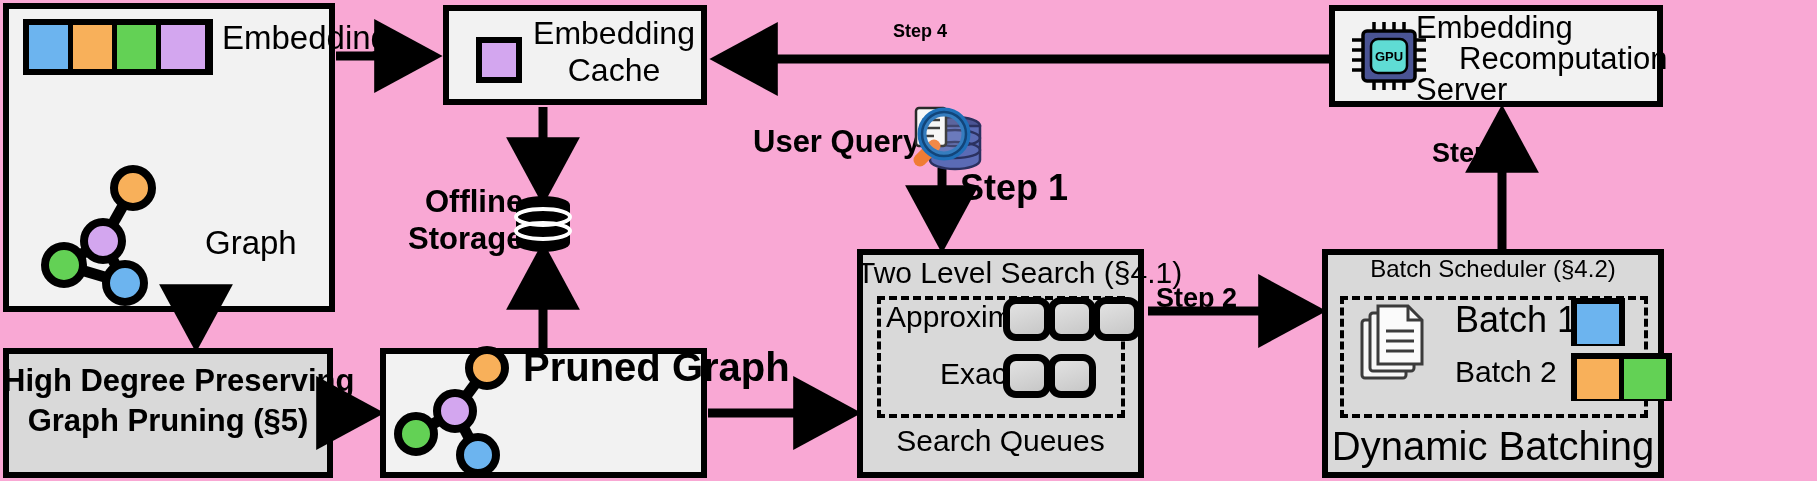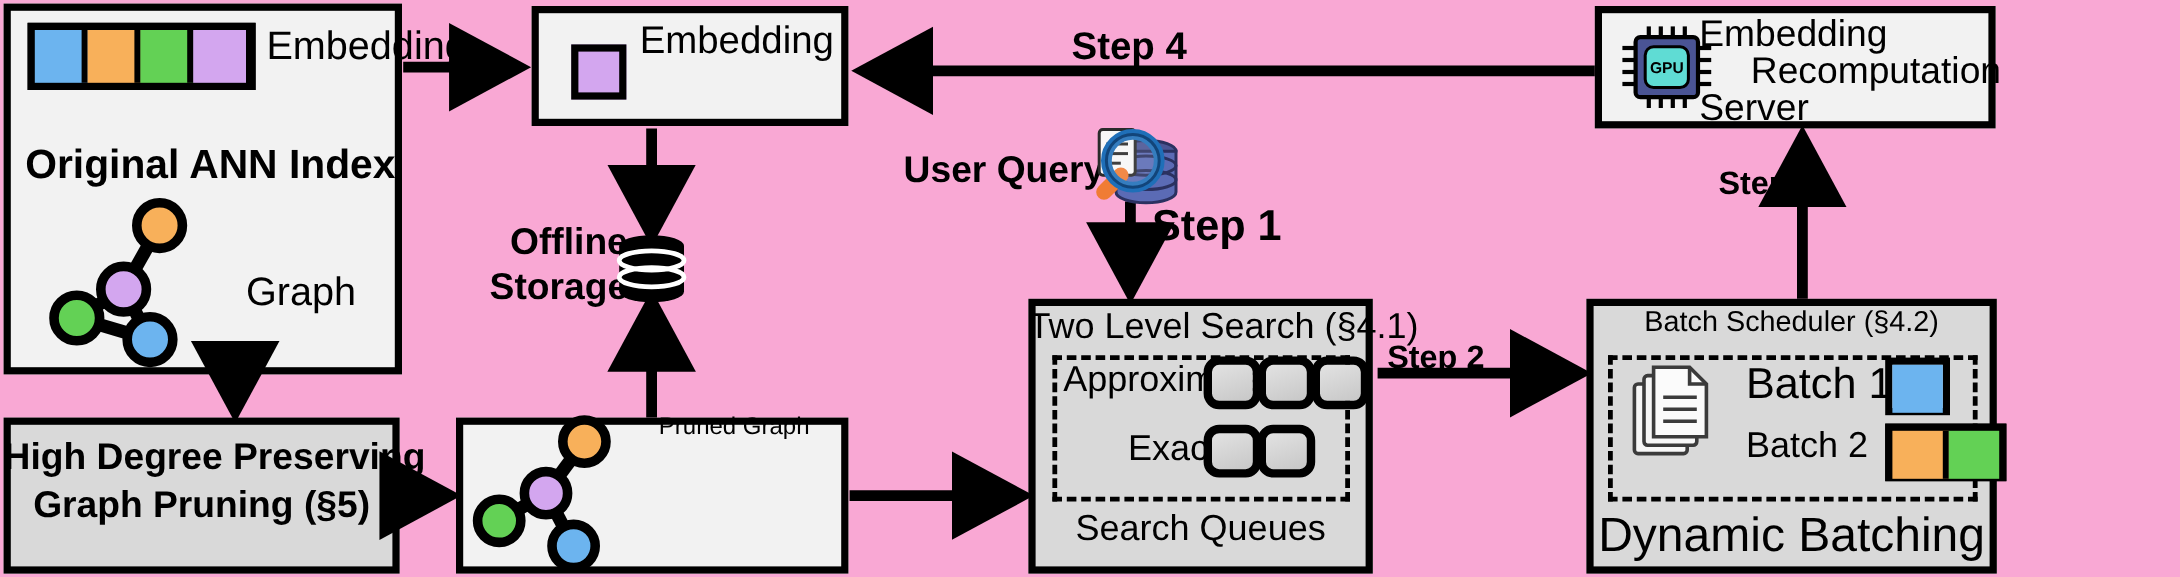--- a/index.html
+++ b/index.html
@@ -96,29 +96,29 @@
 
   <div class="emb-strip" style="left:23px; top:19px; width:190px; height:56px;">
     <div class="emb-cell" style="background:#6cb4ef"></div>
     <div class="emb-cell" style="background:#f8b05a"></div>
     <div class="emb-cell" style="background:#63d155"></div>
     <div class="emb-cell" style="background:#d3a6ef"></div>
   </div>
 
   <div class="lbl" style="left:222px; top:20px; font-size:33px;">Embedding</div>
 
-  <div class="lbl bold" style="left:21px; top:118px; font-size:34px;">Original ANN Index</div>
 
   <div class="lbl" style="left:205px; top:225px; font-size:33px;">Graph</div>
 
   <div class="box" style="left:443px; top:5px; width:264px; height:100px;"></div>
   <div class="sq" style="left:476px; top:37px; width:46px; height:46px; background:#d3a6ef;"></div>
   <div class="lbl ctr" style="left:524px; top:16px; width:180px; font-size:32px;">Embedding</div>
-
-  <div class="lbl bold" style="left:893px; top:21px; font-size:32px;">Step 4</div>
+  <div class="lbl ctr" style="left:524px; top:53px; width:180px; font-size:32px;">Cache</div>
+
+  <div class="lbl bold" style="left:893px; top:21px; font-size:18px;">Step 4</div>
 
   <div class="box" style="left:1329px; top:5px; width:334px; height:102px;"></div>
   <div class="lbl" style="left:1416px; top:11px; font-size:31px;">Embedding</div>
   <div class="lbl" style="left:1416px; top:42px; font-size:31px;margin-left:43px;">Recomputation</div>
   <div class="lbl" style="left:1416px; top:73px; font-size:31px;">Server</div>
 
   <div class="lbl bold" style="left:1432px; top:138px; font-size:27px;">Step 3</div>
 
   <div class="lbl bold" style="left:425px; top:185px; font-size:31px;">Offline</div>
   <div class="lbl bold" style="left:753px; top:125px; font-size:31px;">User Query</div>
@@ -163,21 +163,21 @@
     <div class="batch-chip" style="background:#63d155"></div>
   </div>
 
   <div class="lbl ctr" style="left:1322px; top:424px; width:342px; font-size:40px;">Dynamic Batching</div>
 
   <div class="box shaded" style="left:3px; top:348px; width:330px; height:130px;"></div>
   <div class="lbl bold ctr" style="left:3px; top:364px; width:330px; font-size:31px;">High Degree Preserving</div>
   <div class="lbl bold ctr" style="left:3px; top:404px; width:330px; font-size:31px;">Graph Pruning (§5)</div>
 
   <div class="box" style="left:380px; top:348px; width:327px; height:130px;"></div>
-  <div class="lbl" style="left:549px; top:345px; font-size:20px;">Pruned Graph</div>
+  <div class="lbl" style="left:523px; top:345px; font-size:40px;font-weight:bold;">Pruned Graph</div>
 
   <svg class="overlay" viewBox="0 0 1817 481">
     <defs>
       <marker id="ah" markerWidth="9" markerHeight="9" refX="6.2" refY="4.5" orient="auto">
         <path d="M0,0.4 L7.6,4.5 L0,8.6 z" fill="#000"></path>
       </marker>
     </defs>
 
     <g>
       <line x1="336" y1="56" x2="430" y2="56" stroke="#000" stroke-width="9" marker-end="url(#ah)"></line>

